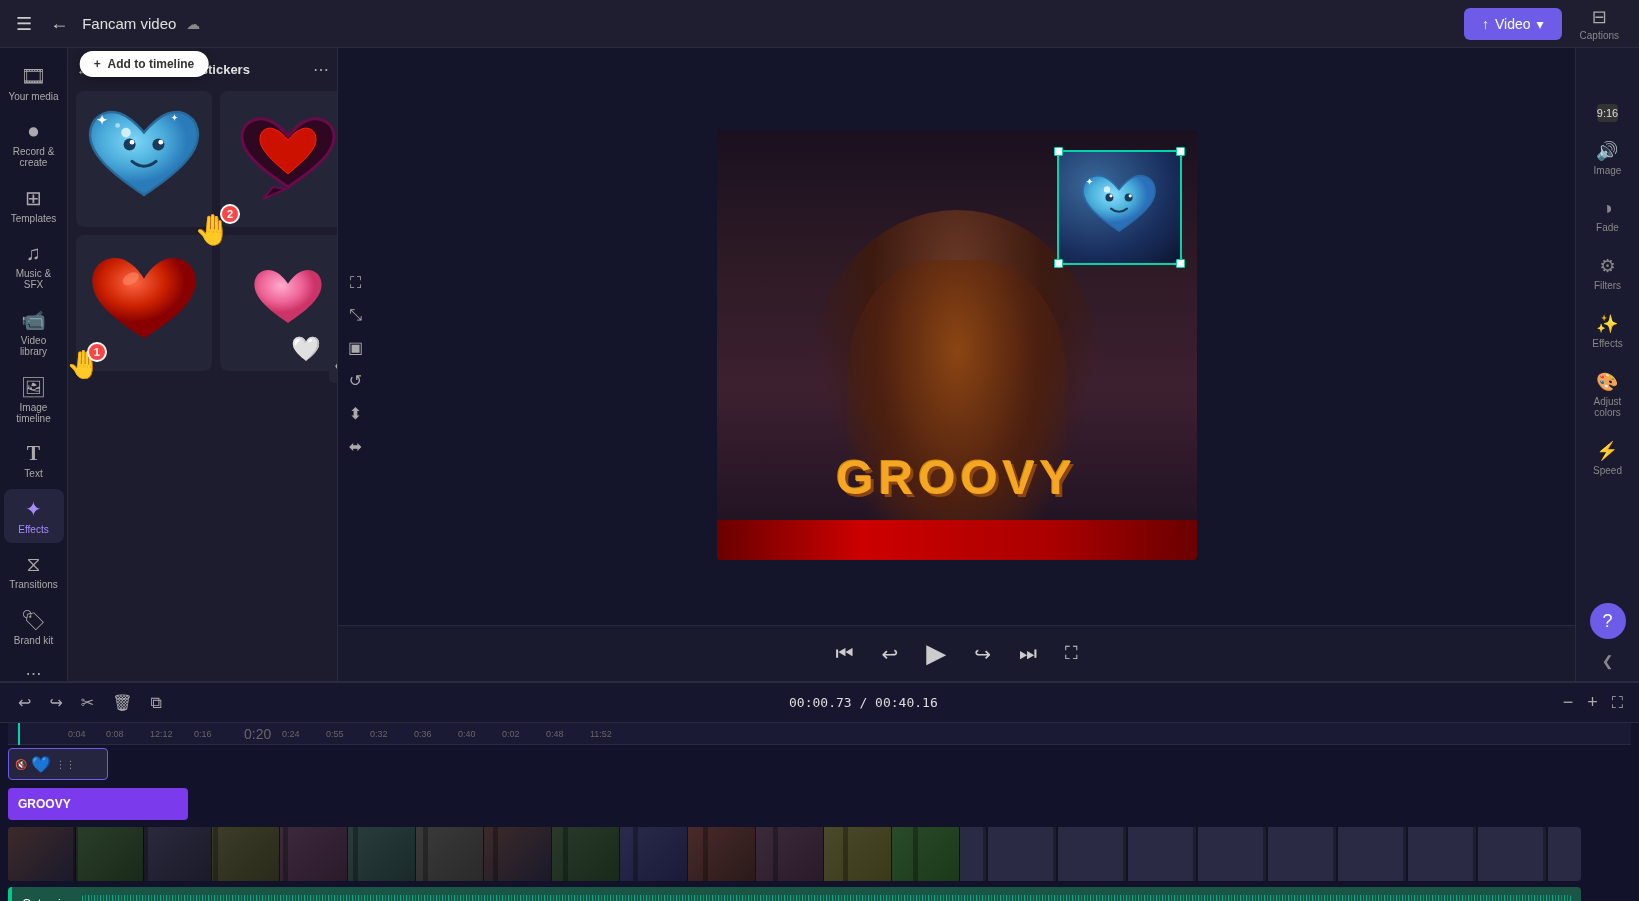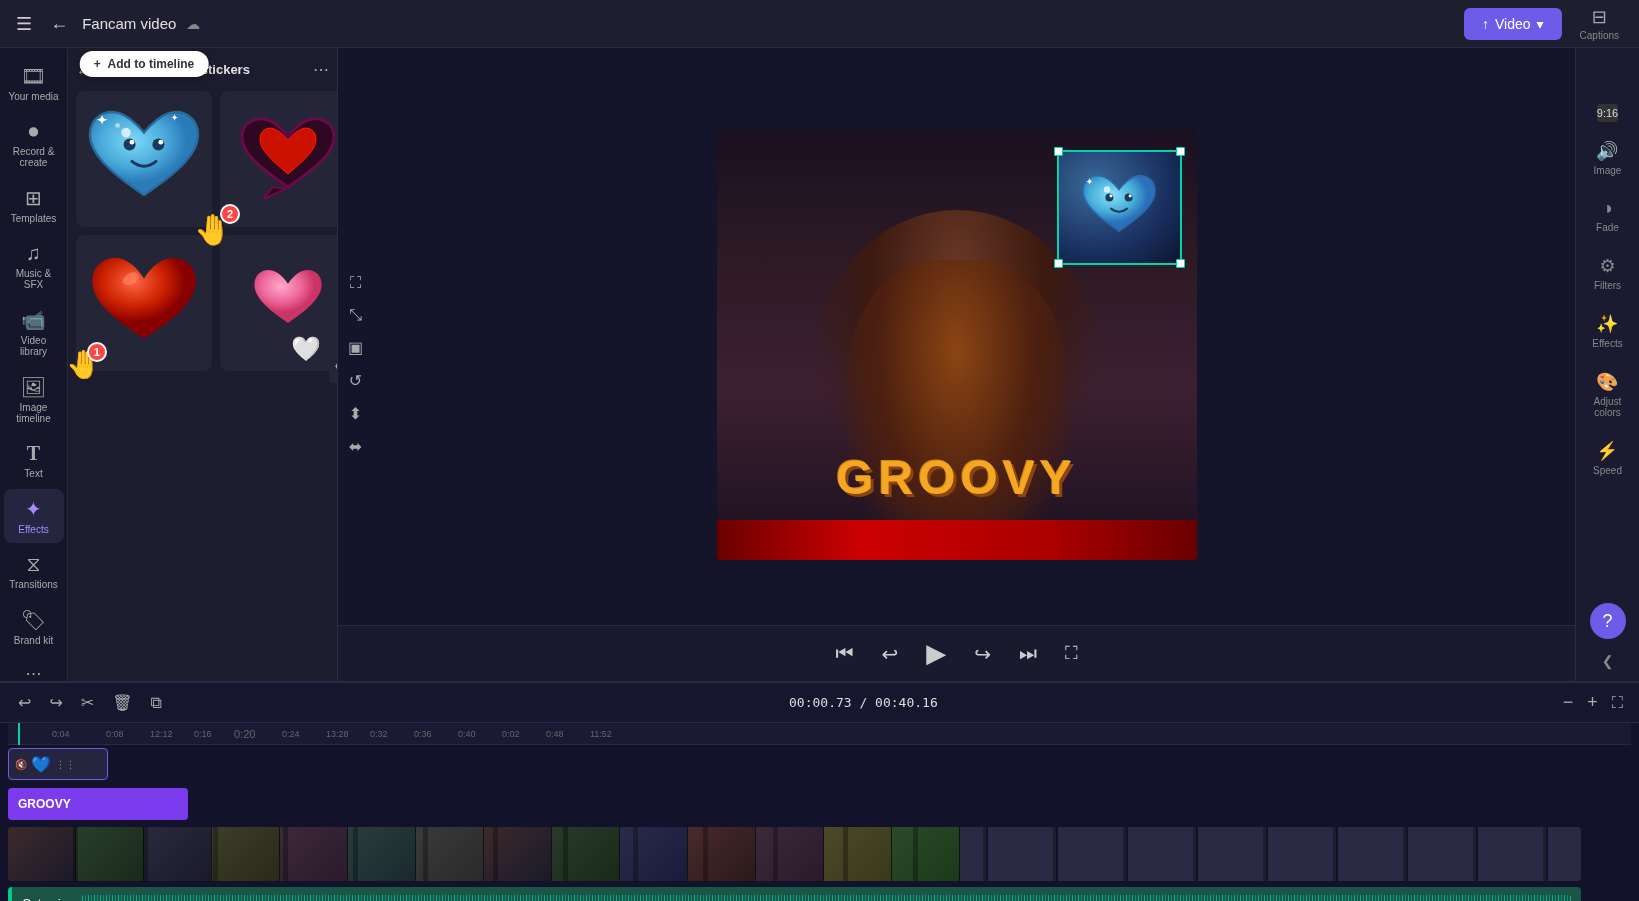--- a/index.html
+++ b/index.html
@@ -313,27 +313,27 @@
     <button style="background:none;border:none;color:#aaa;cursor:pointer;font-size:18px;padding:4px;">−</button>
     <button style="background:none;border:none;color:#aaa;cursor:pointer;font-size:18px;padding:4px;">+</button>
     <button style="background:none;border:none;color:#aaa;cursor:pointer;font-size:16px;padding:4px;">⛶</button>
   </div>
 
   <div style="flex:1;overflow-x:auto;position:relative;padding:0 8px;">
 
     <div style="height:22px;background:#1a1a35;display:flex;align-items:center;border-bottom:1px solid #2a2a40;position:relative;min-width:1200px;">
       <div style="position:absolute;left:10px;top:0;width:2px;height:22px;background:#00d4aa;z-index:10;cursor:ew-resize;"></div>
 
-      <span style="position:absolute;left:44px;color:#666;font-size:9px;">0:04</span>
+      <span style="position:absolute;left:60px;color:#666;font-size:9px;">0:04</span>
       <span style="position:absolute;left:98px;color:#666;font-size:9px;">0:08</span>
       <span style="position:absolute;left:142px;color:#666;font-size:9px;">12:12</span>
       <span style="position:absolute;left:186px;color:#666;font-size:9px;">0:16</span>
-      <span style="position:absolute;left:226px;color:#666;font-size:11px;">0:20</span>
+      <span style="position:absolute;left:236px;color:#666;font-size:14px;">0:20</span>
       <span style="position:absolute;left:274px;color:#666;font-size:9px;">0:24</span>
-      <span style="position:absolute;left:318px;color:#666;font-size:9px;">13:28</span>
+      <span style="position:absolute;left:318px;color:#666;font-size:9px;">0:55</span>
       <span style="position:absolute;left:362px;color:#666;font-size:9px;">0:32</span>
       <span style="position:absolute;left:406px;color:#666;font-size:9px;">0:36</span>
       <span style="position:absolute;left:450px;color:#666;font-size:9px;">0:40</span>
       <span style="position:absolute;left:494px;color:#666;font-size:9px;">0:02</span>
       <span style="position:absolute;left:538px;color:#666;font-size:9px;">0:48</span>
       <span style="position:absolute;left:582px;color:#666;font-size:9px;">11:52</span>
     </div>
 
     <div style="height:38px;position:relative;min-width:1200px;margin-bottom:2px;display:flex;align-items:center;">
       <div style="position:absolute;left:0;width:100px;height:32px;background:#252540;border-radius:4px;border:1px solid #6c5ce7;display:flex;align-items:center;gap:4px;padding:0 6px;cursor:pointer;">

